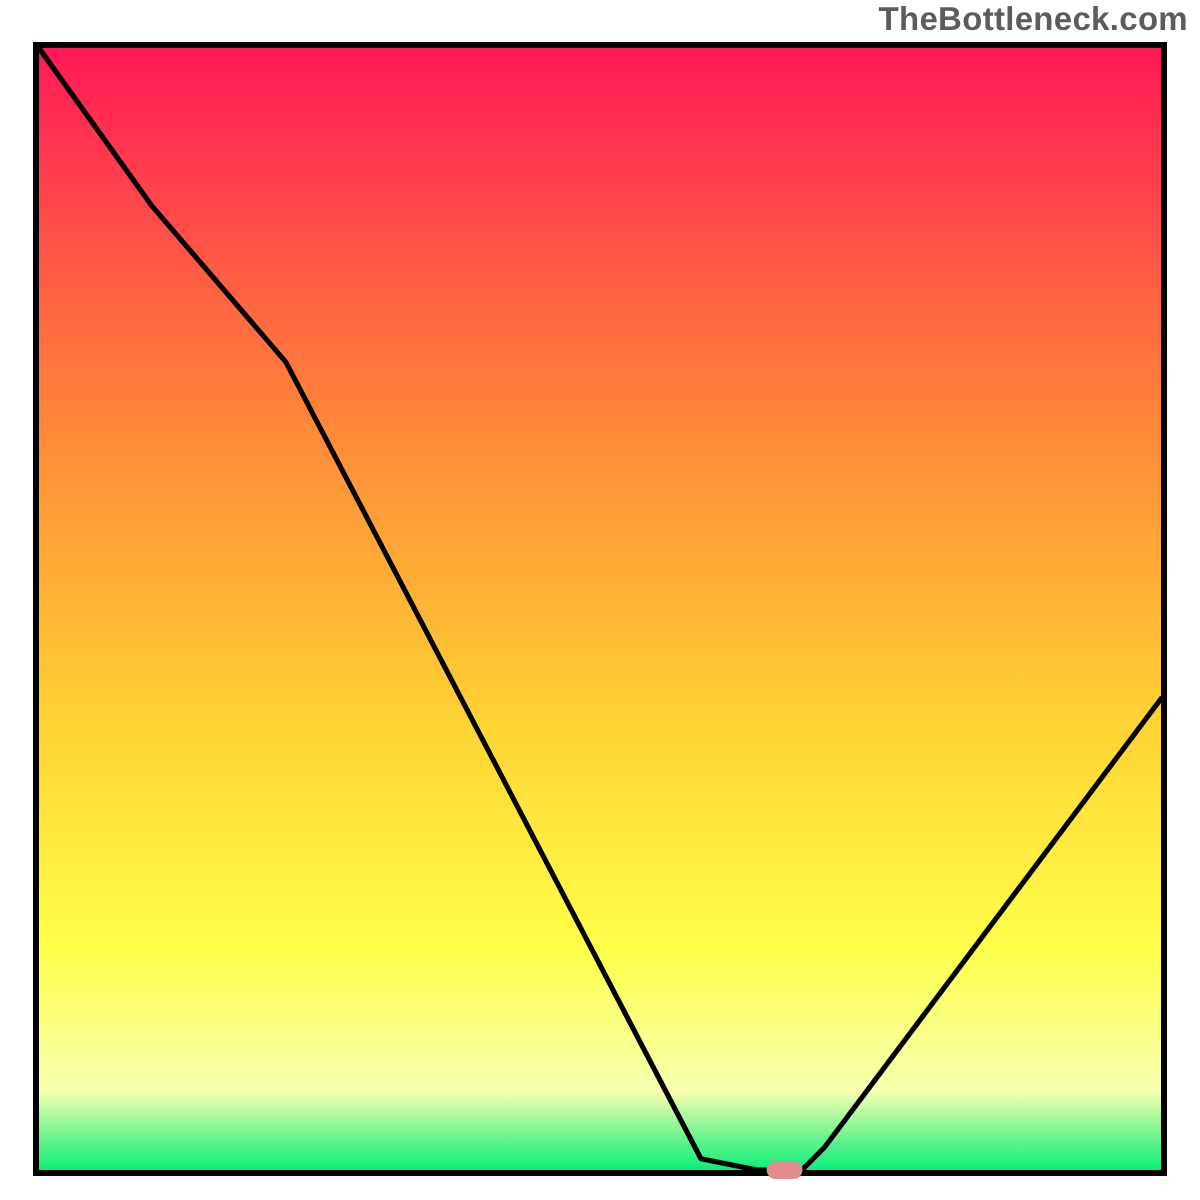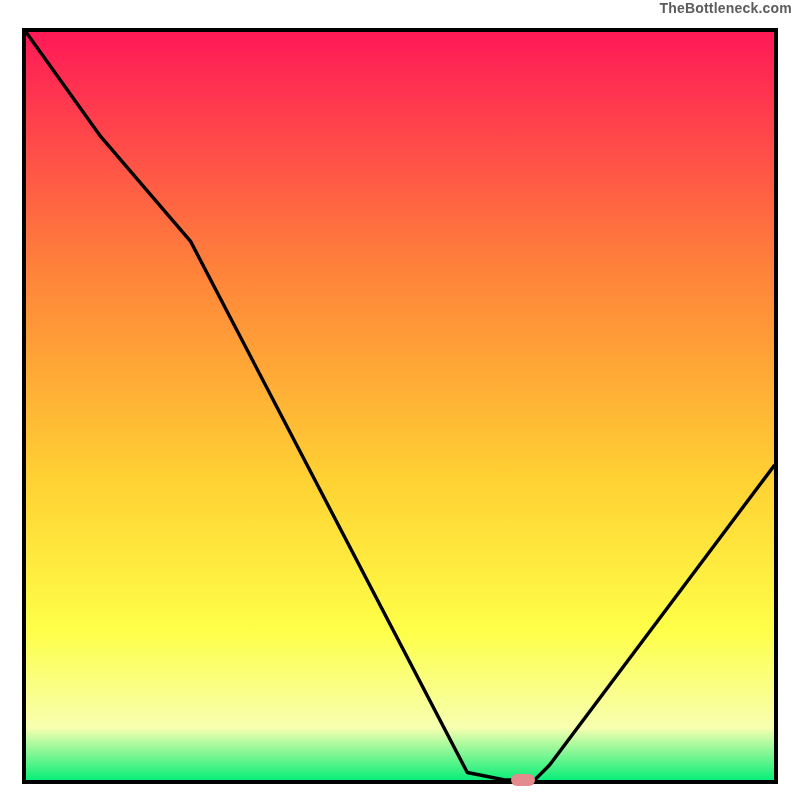--- a/index.html
+++ b/index.html
@@ -13,21 +13,21 @@
   }
   .frame {
     position: relative;
     width: 800px;
     height: 800px;
   }
   .watermark {
     position: absolute;
     top: 0;
     right: 8px;
-    font-size: 14px;
+    font-size: 22px;
     font-weight: 600;
     color: #5c5c5c;
     letter-spacing: 0.2px;
   }
   .plot-outer {
     position: absolute;
     left: 22px;
     top: 28px;
     width: 756px;
     height: 756px;

